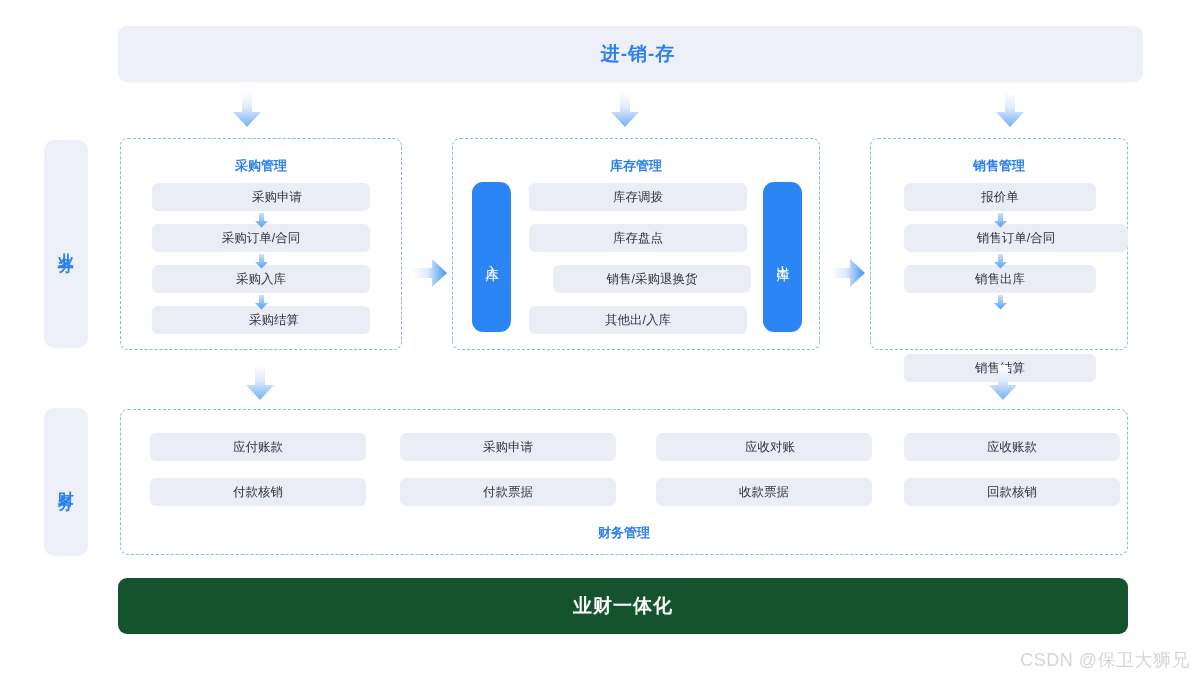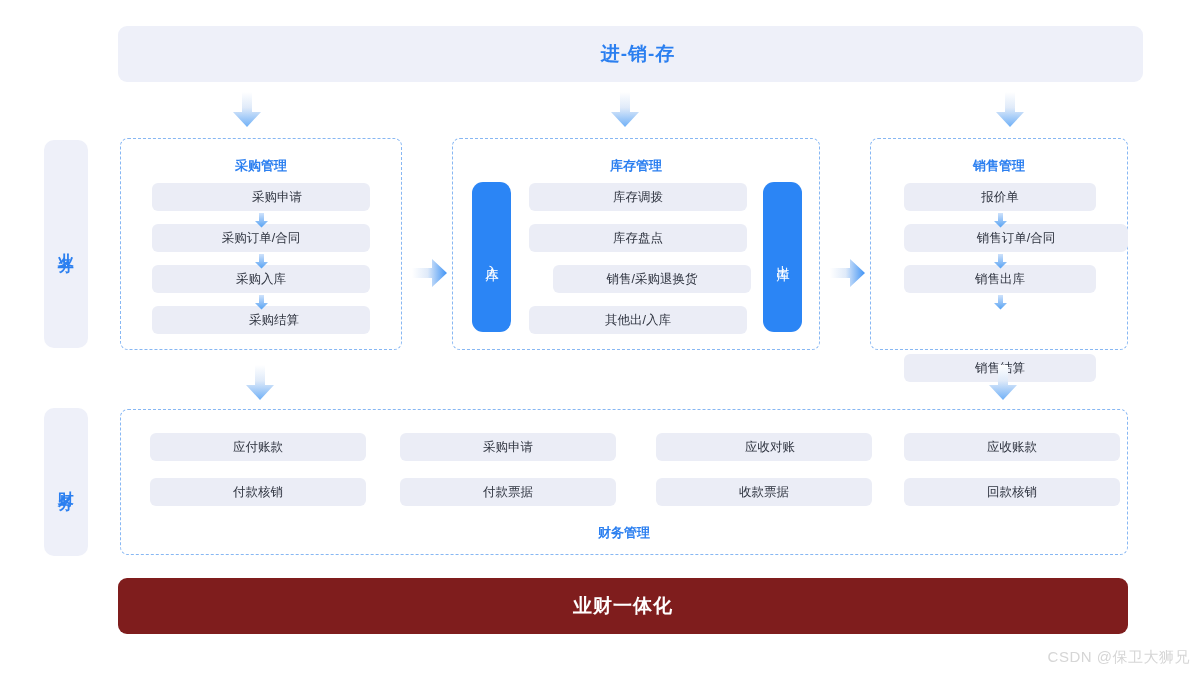--- a/index.html
+++ b/index.html
@@ -30,21 +30,21 @@
     letter-spacing: 1px;
   }
   .banner-top {
     top: 26px;
     background: #eef0f9;
     color: #2b7ff0;
     padding-left: 15px;
   }
   .banner-bottom {
     top: 578px;
-    background: #7f1d1d;
+    background: #14532d;
     color: #ffffff;
   }
 
   
   .side-tab {
     position: absolute;
     left: 44px;
     width: 44px;
     border-radius: 10px;
     background: #eef0f9;
@@ -129,21 +129,21 @@
     position: absolute;
     width: 36px;
     height: 30px;
   }
 
   
   .watermark {
     position: absolute;
     right: 10px;
     top: 648px;
-    font-size: 15px;
+    font-size: 18px;
     color: #d6d6d6;
     letter-spacing: 0.5px;
     white-space: nowrap;
   }
 </style>
 </head>
 <body>
 
 <div class="banner banner-top">进-销-存</div>
 

